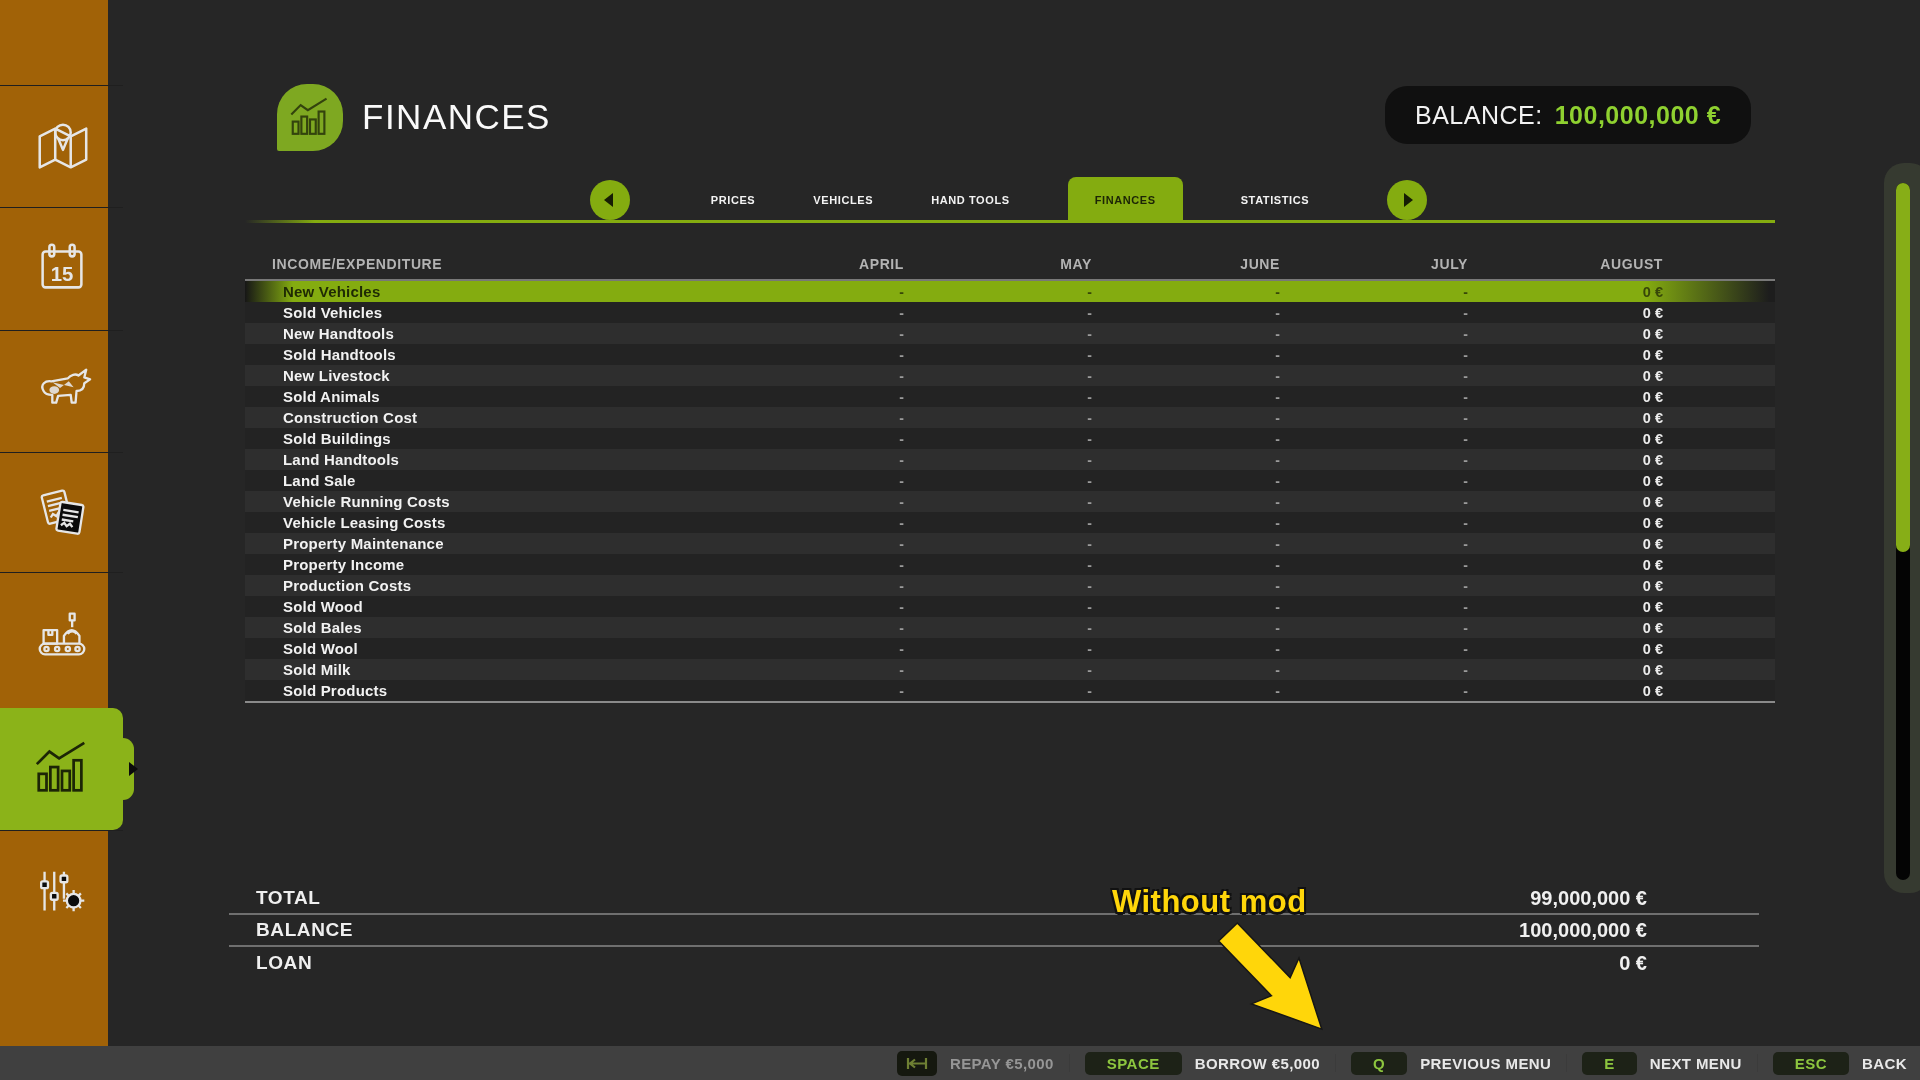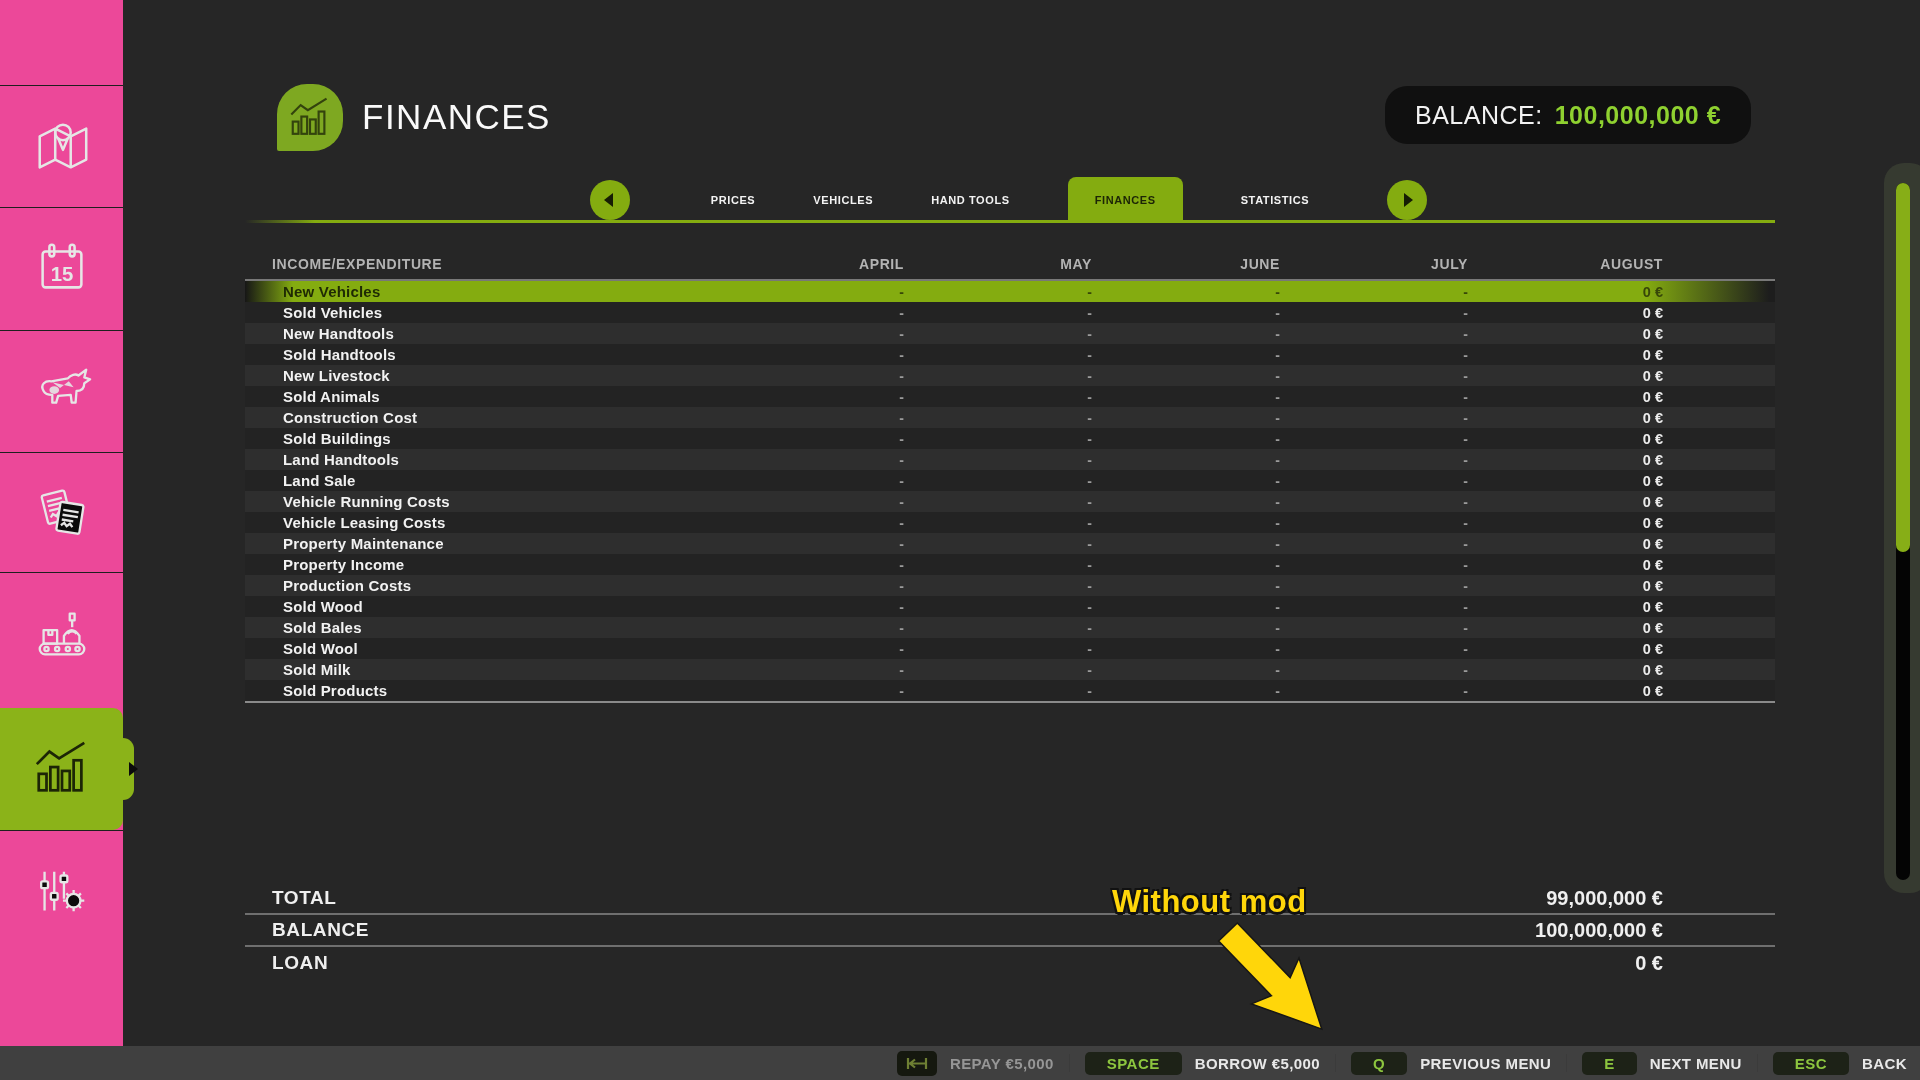--- a/index.html
+++ b/index.html
@@ -1,21 +1,21 @@
 <!DOCTYPE html>
 <html><head>
 <meta charset="utf-8">
 <style>
   * { margin:0; padding:0; box-sizing:border-box; }
   html,body { width:1920px; height:1080px; overflow:hidden; background:#262626;
     font-family:"Liberation Sans","DejaVu Sans",sans-serif; }
   #root { position:relative; width:1920px; height:1080px; background:#262626; overflow:hidden; }
 
   
-  .sidebar { position:absolute; left:0; top:0; width:123px; height:1046px; background:#ec4899; }
+  .sidebar { position:absolute; left:0; top:0; width:108px; height:1046px; background:#a16207; }
   .tile { position:absolute; left:0; width:123px; height:121px; border-top:1px solid #1f1f1f;
           display:flex; align-items:center; justify-content:center; }
   .tile svg { display:block; }
   .tile.active { background:#8bb319; border-top:none; border-radius:0 10px 10px 0; }
   .tile-bulge { position:absolute; left:123px; top:30px; width:11px; height:62px;
           background:#8bb319; border-radius:0 14px 14px 0; }
   .tile-pointer { position:absolute; left:129px; top:54px; width:0; height:0;
           border-left:9px solid #0b0b0b; border-top:7px solid transparent; border-bottom:7px solid transparent; }
 
   
@@ -56,21 +56,21 @@
   .trow:nth-child(even) { background:#232323; }
   .trow:nth-child(odd)  { background:#2e2e2e; }
   .trow .cell-label { color:#f2f2f2; font-size:15px; font-weight:700; letter-spacing:0.2px; }
   .trow .cell-m { color:#9b9b9b; font-size:14px; font-weight:700; }
   .trow .cell-m.last { color:#ececec; font-size:14.5px; }
   .trow.selected { background:linear-gradient(90deg,#161616 0px,#84ac10 48px,#84ac10 1400px,#1d1d1d 1524px); }
   .trow.selected .cell-label { color:#1f2a04; }
   .trow.selected .cell-m, .trow.selected .cell-m.last { color:#374709; }
   .rows-wrap { border-bottom:2px solid #8a8a8a; }
 
-  .summary { position:absolute; left:245px; top:883px; width:1530px; }
+  .summary { position:absolute; left:229px; top:883px; width:1530px; }
   .srow { height:32px; display:flex; align-items:center; justify-content:space-between;
           padding:0 112px 0 27px; border-bottom:2px solid #6f6f6f; }
   .srow:last-child { border-bottom:none; }
   .slabel { color:#efefef; font-size:19px; font-weight:700; letter-spacing:0.6px; }
   .svalue { color:#f0f0f0; font-size:20px; font-weight:700; }
 
   
   .scrollbar { position:absolute; left:1884px; top:163px; width:46px; height:730px;
           background:#363a30; border-radius:20px; }
   .scroll-track { position:absolute; left:12px; top:20px; width:14px; height:697px;

